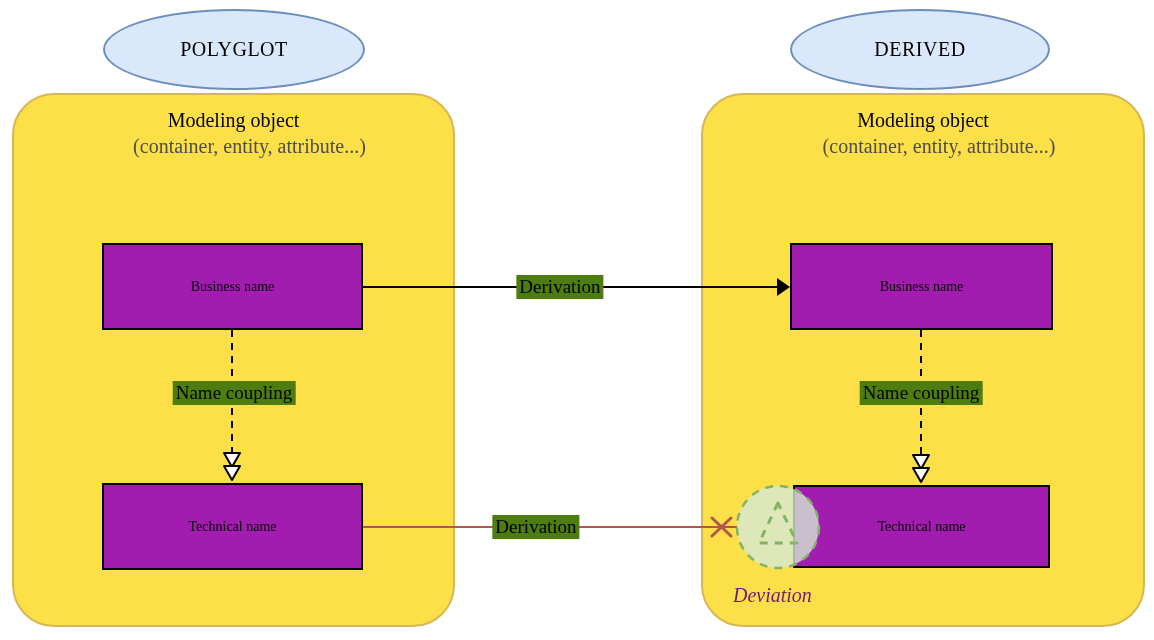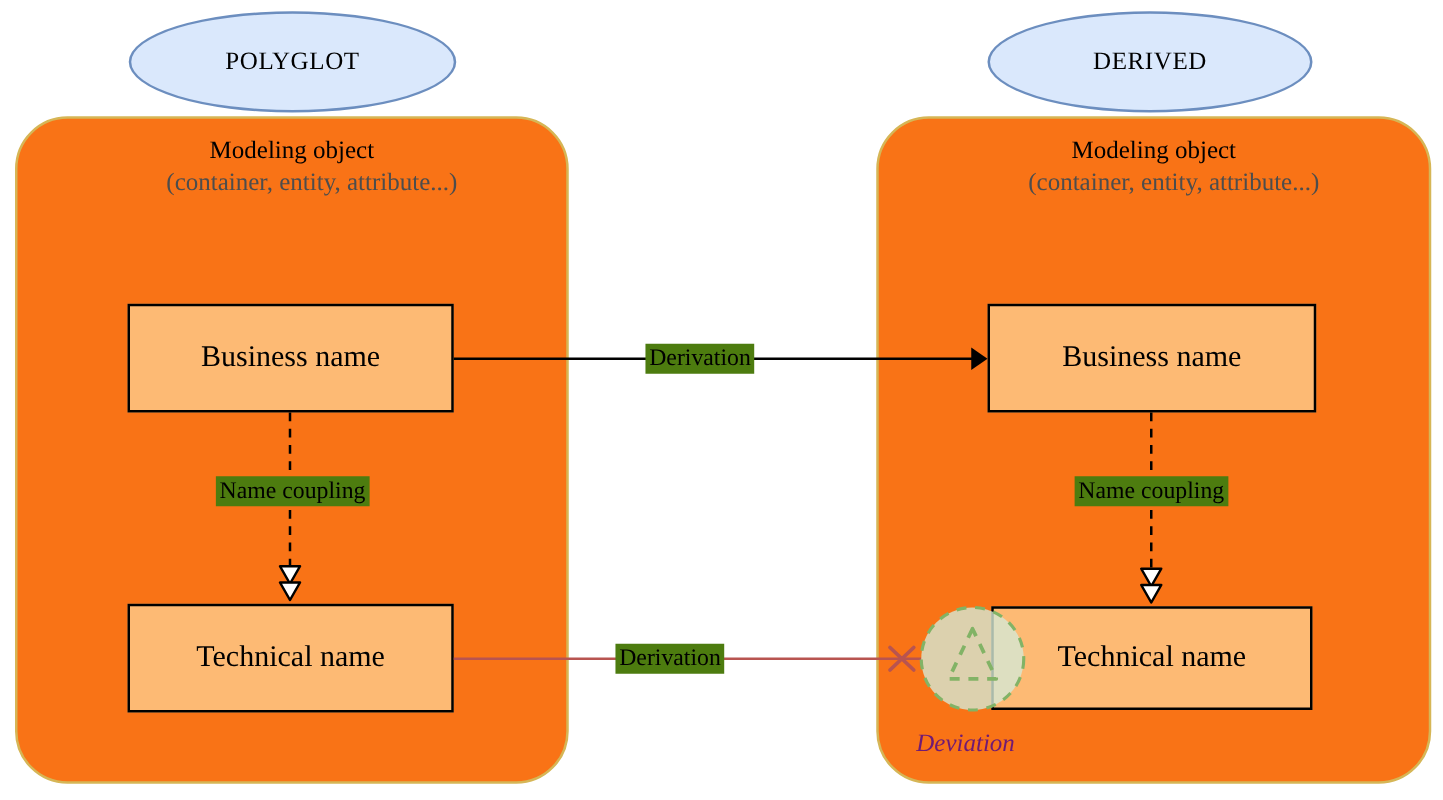--- a/index.html
+++ b/index.html
@@ -11,33 +11,33 @@
   .abs{position:absolute;}
   .badge-ellipse{
     border-radius:50%;
     background:#dae8fc;
     border:2px solid #6c8ebf;
     display:flex;align-items:center;justify-content:center;
     font-size:20px;letter-spacing:.5px;
     z-index:1;box-sizing:border-box;
   }
   .model-container{
-    background:#f97316;
+    background:#fde047;
     border:2px solid #d6b656;
     border-radius:42px;
     z-index:2;box-sizing:border-box;
   }
   .container-heading{position:absolute;top:12px;left:0;right:0;text-align:center;line-height:1.3;}
   .container-title{font-size:20px;color:#000;}
   .container-subtitle{font-size:20px;color:#4d4d4d;margin-left:32px;}
   .node-box{
-    background:#fdba74;
+    background:#a21caf;
     border:2px solid #000000;
     display:flex;align-items:center;justify-content:center;
-    font-size:24px;
+    font-size:14px;
     z-index:4;box-sizing:border-box;
   }
   .connector-layer{left:0;top:0;width:1154px;height:640px;z-index:5;pointer-events:none;}
   .edge-label{
     background:#4d7c0f;
     padding:0 3px;
     font-size:19px;line-height:24px;
     transform:translate(-50%,-50%);
     white-space:nowrap;
     z-index:6;

